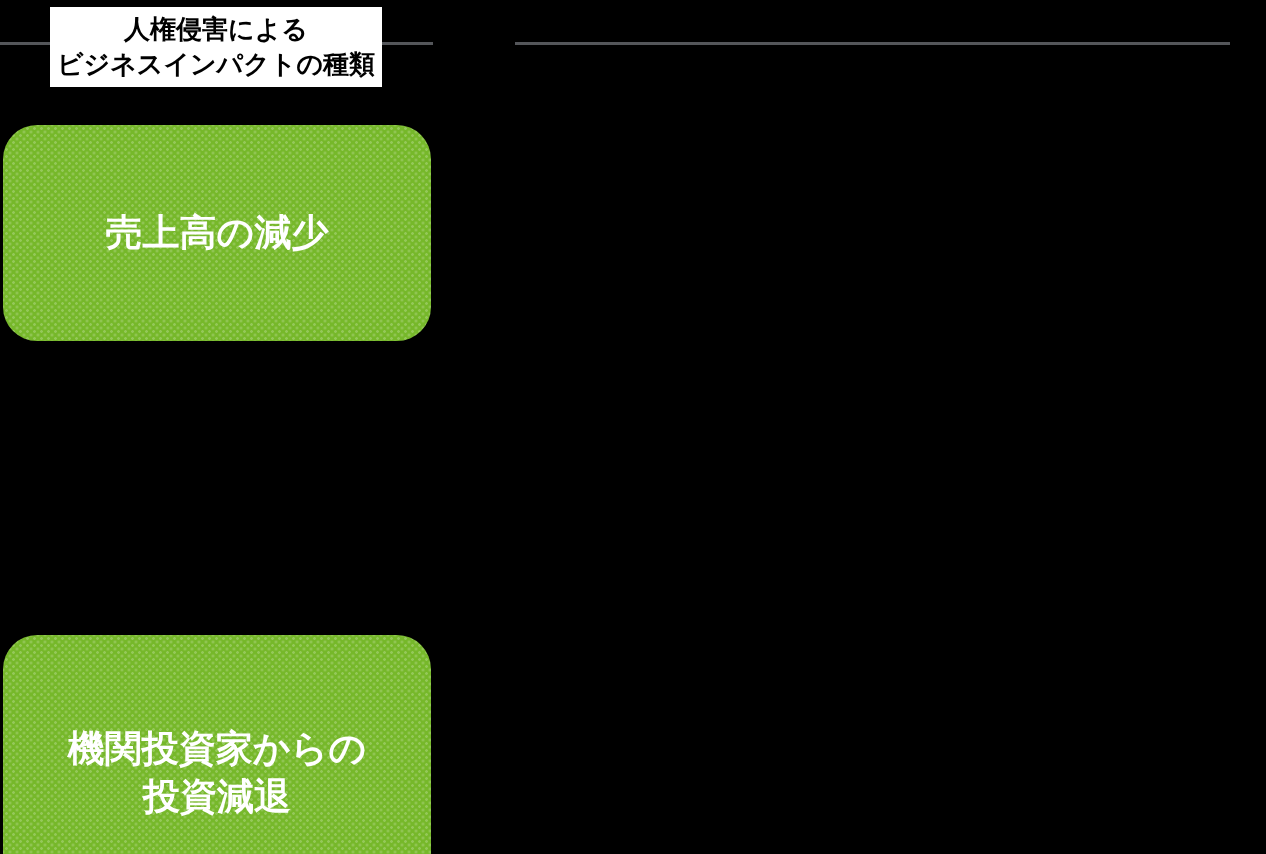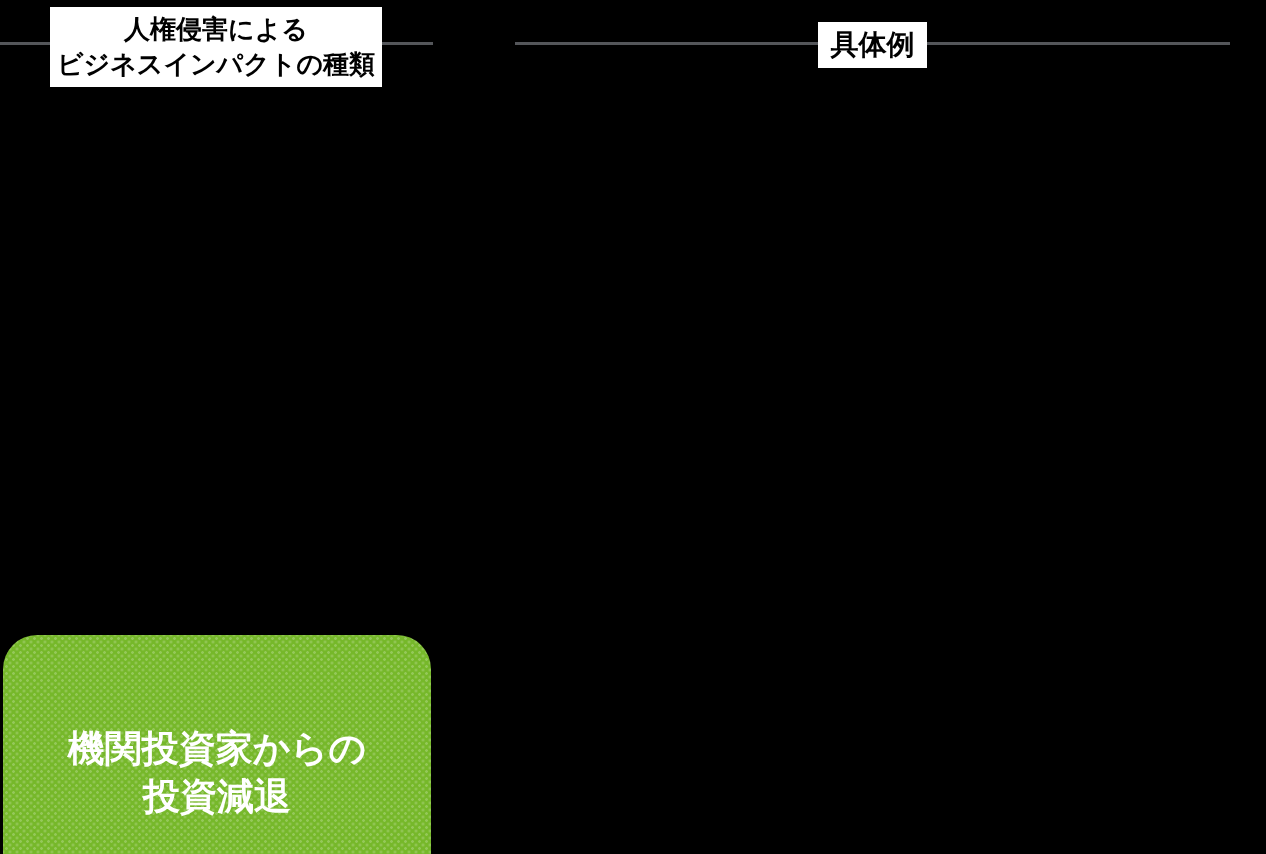--- a/index.html
+++ b/index.html
@@ -86,24 +86,24 @@
 <div class="canvas">
 
   <div class="divider line-left"></div>
   <div class="divider line-right"></div>
 
   <div class="header-box left">
     <span>人権侵害による
 ビジネスインパクトの種類</span>
   </div>
 
-  <div class="header-box right">
-    <span>具体例</span>
+
+  <div class="impact-box box1">
+    <span class="impact-label">売上高の減少</span>
   </div>
-
 
 
   <div class="impact-box box3">
     <span class="impact-label">機関投資家からの
 投資減退</span>
   </div>
 
 </div>
 
 </body></html>

